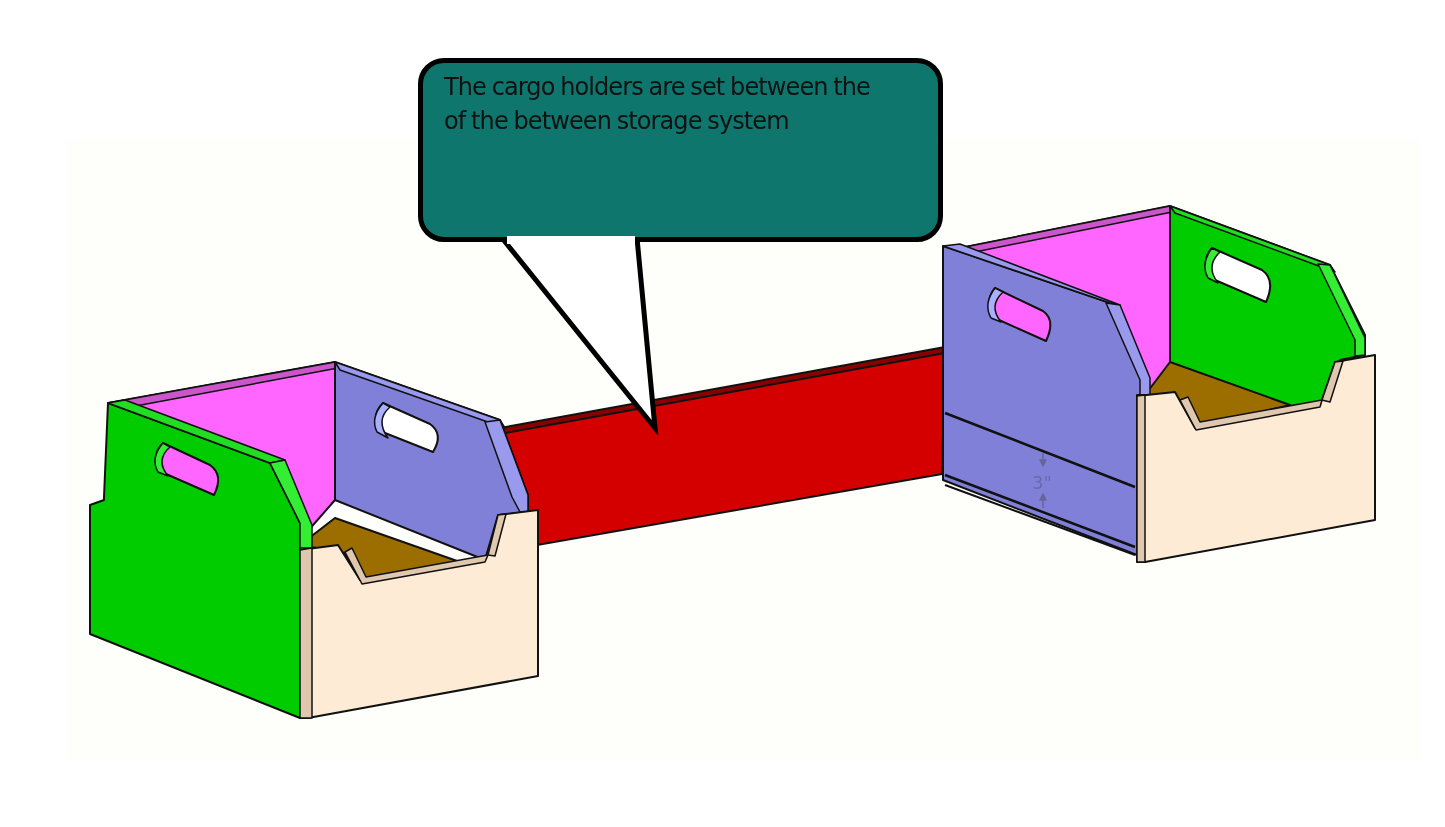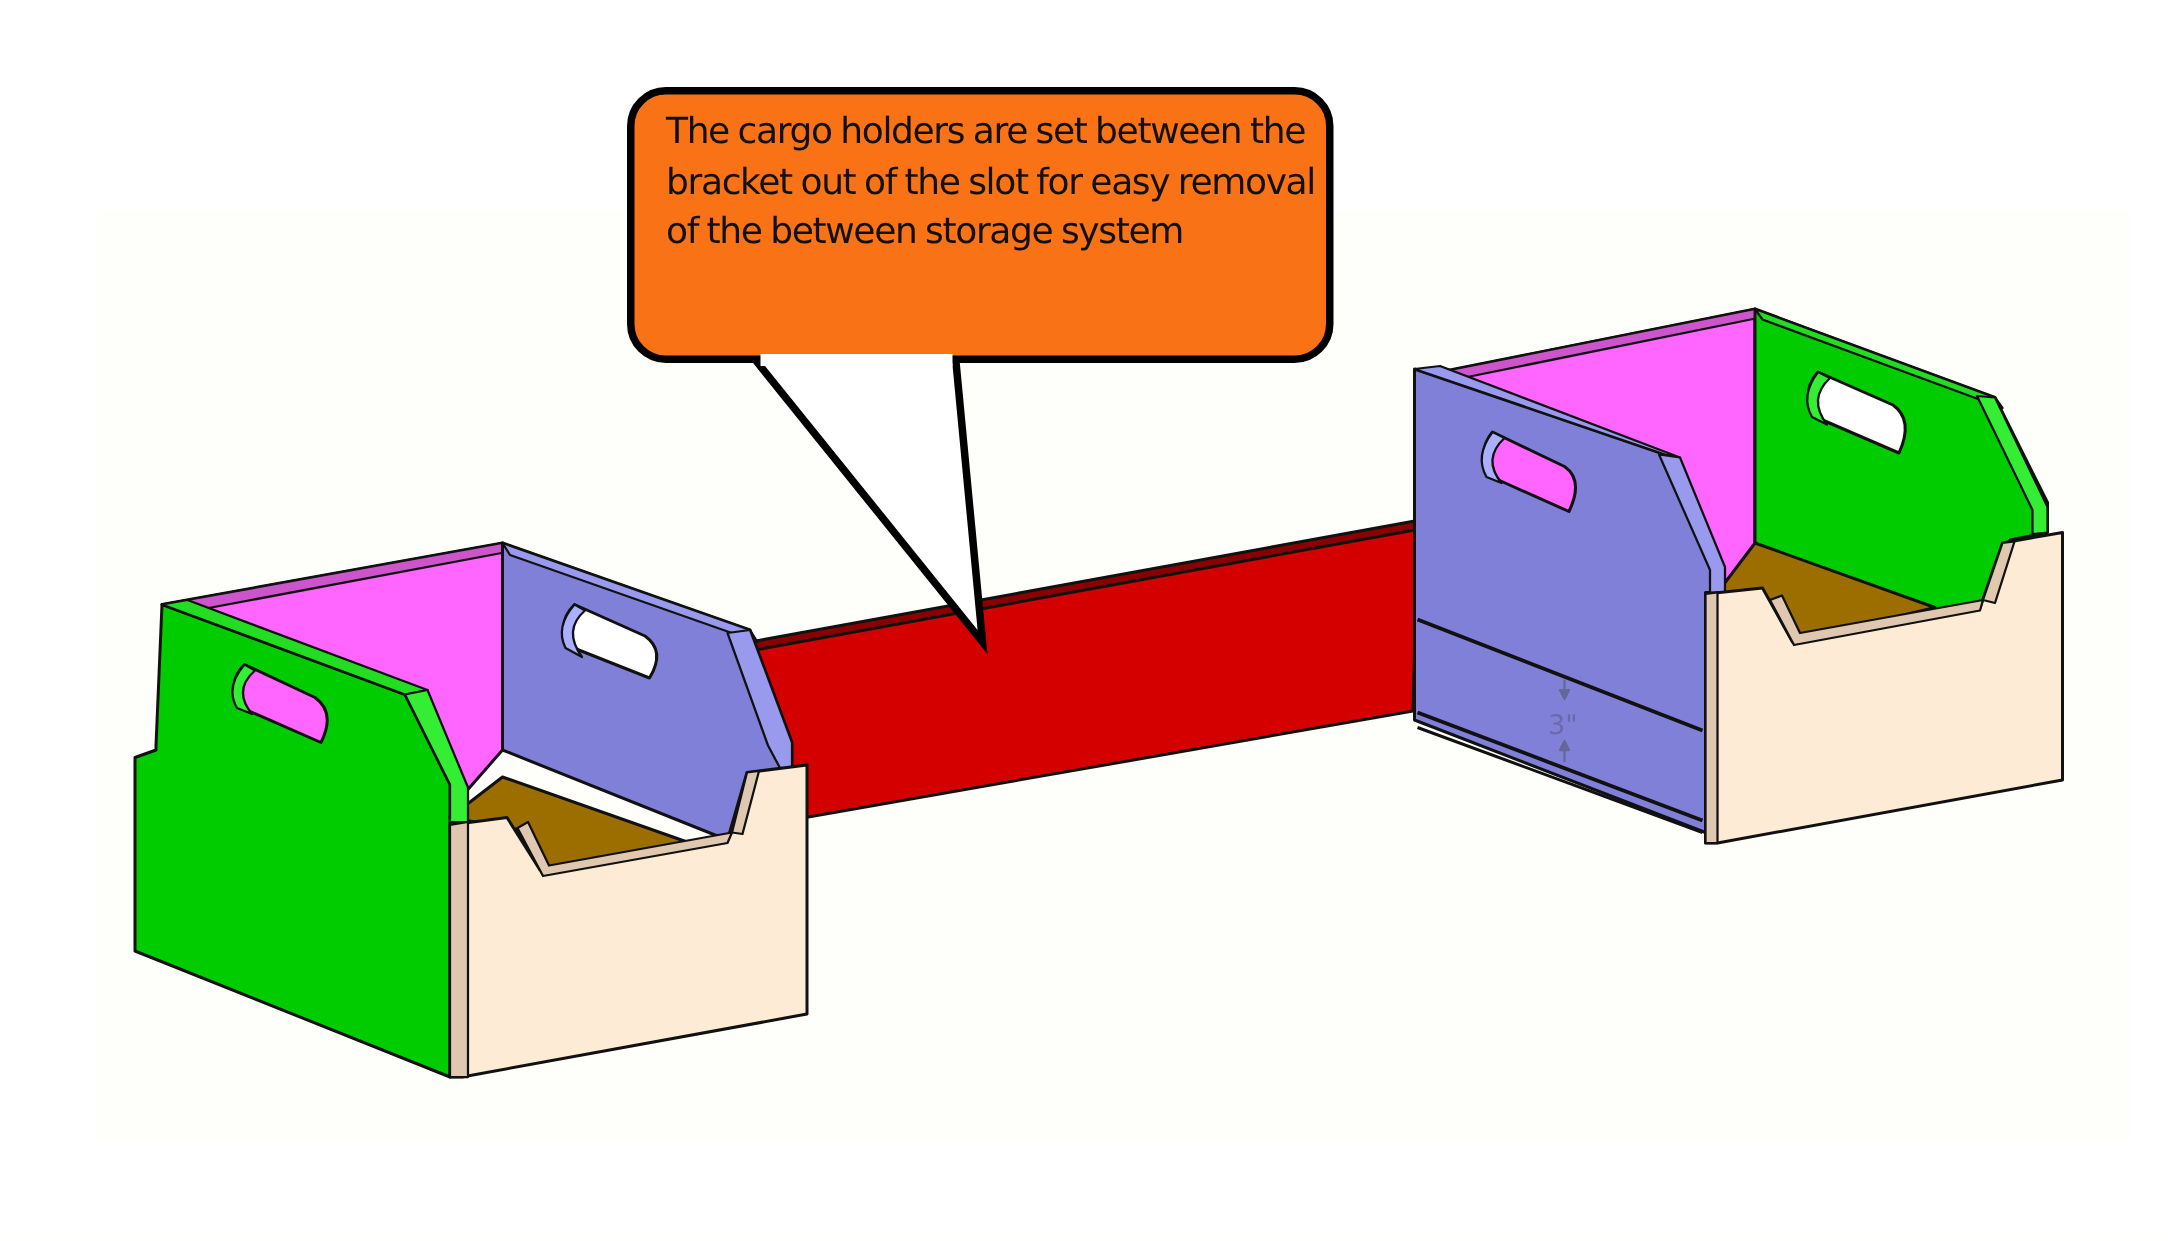--- a/index.html
+++ b/index.html
@@ -1,22 +1,22 @@
 <!DOCTYPE html>
 <html><head>
   <meta charset="utf-8">
   <style>
     html, body { margin: 0; padding: 0; background: #ffffff; }
     body { width: 1445px; height: 827px; position: relative; overflow: hidden; font-family: "DejaVu Sans", sans-serif; }
     #stage { position: absolute; left: 0; top: 0; width: 1445px; height: 827px; }
     #backdrop { position: absolute; left: 65px; top: 140px; width: 1355px; height: 620px; background: #fefefb; }
     svg { position: absolute; left: 0; top: 0; }
     .callout {
-      position: absolute; left: 418px; top: 58px; width: 471px; height: 184px;
-      box-sizing: border-box; border: 5px solid #000; border-radius: 26px; background: #f97316;
+      position: absolute; left: 418px; top: 58px; width: 525px; height: 184px;
+      box-sizing: border-box; border: 5px solid #000; border-radius: 26px; background: #0f766e;
       padding: 8px 4px 0 21px;
       font-family: "DejaVu Sans", sans-serif; font-size: 24px; line-height: 33.5px; color: #111;
       letter-spacing: -0.9px; word-spacing: -1px;
     }
     .callout .line { display: block; white-space: pre; }
     .dim-label { font-family: "DejaVu Sans", sans-serif; font-size: 18px; fill: #6a6aa8; }
   </style>
 </head>
 <body>
 
@@ -99,18 +99,17 @@
 
       <g>
         <polygon points="502,238 637,238 655,428" fill="#ffffff" stroke="none"></polygon>
         <polyline points="502,238 655,428 637,238" fill="none" stroke="#000" stroke-width="5" stroke-linejoin="miter"></polyline>
       </g>
     </g>
   </svg>
 
   <div class="callout">
     <span class="line">The cargo holders are set between the</span>
-    <span class="line">bracket out of the slot for easy removal</span>
     <span class="line">of the between storage system</span>
   </div>
 
   <div style="position:absolute;left:507px;top:236px;width:128px;height:8px;background:#fff;"></div>
 </div>
 
 </body></html>

